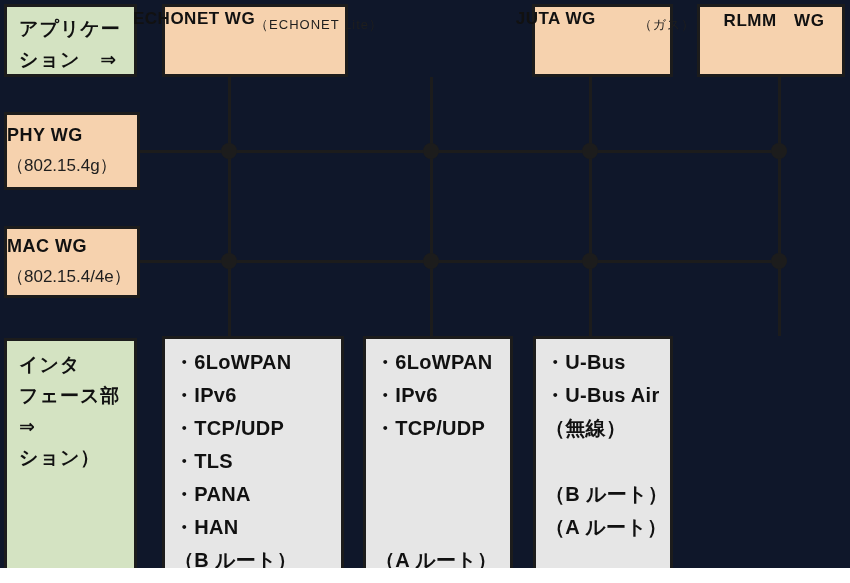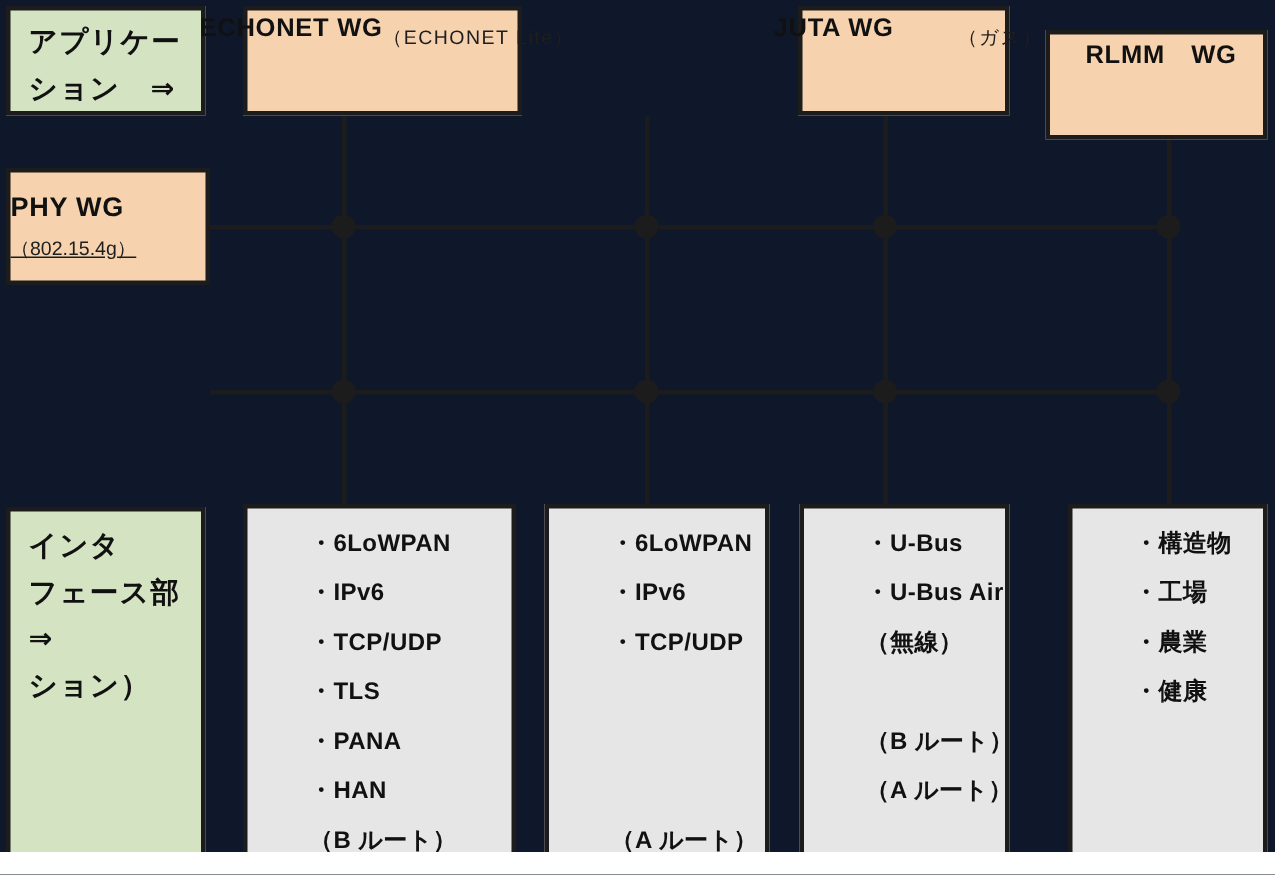--- a/index.html
+++ b/index.html
@@ -16,27 +16,27 @@
   .vline { position:absolute; width:3px; background:#1c1c1c; }
   .hline { position:absolute; height:3px; background:#1c1c1c; }
   .dot   { position:absolute; width:16px; height:16px; border-radius:50%; background:#1c1c1c; }
 
   .wg-top { display:flex; flex-direction:row; justify-content:center; padding:2px 6px 12px 12px; }
   .wg-top .wg-title { font-weight:bold; font-size:17px; letter-spacing:0.5px; white-space:pre; }
   .wg-top .wg-sub   { font-size:13px; color:#1e1e1e; margin-top:7px; text-align:center; letter-spacing:1px; white-space:pre; }
 
   .wg-layer { display:flex; flex-direction:column; justify-content:center; }
   .wg-layer .wg-title { font-weight:bold; font-size:18px; letter-spacing:0.5px; white-space:pre; }
-  .wg-layer .wg-sub   { font-size:13px; color:#1e1e1e; margin-top:8px; white-space:pre;text-decoration:underline; }
+  .wg-layer .wg-sub   { font-size:17px; color:#1e1e1e; margin-top:8px; white-space:pre; }
 
   .dir-label { padding:8px 4px 0 12px; }
   .dir-label .dir-line { font-weight:bold; font-size:19px; line-height:31px; letter-spacing:1px; white-space:pre; }
 
   .stack { padding:7px 2px 0 9px; }
-  .stack .stack-line { font-weight:bold; font-size:16px; height:33px; line-height:33px; letter-spacing:0.3px; white-space:pre;margin-left:32px; }
+  .stack .stack-line { font-weight:bold; font-size:20px; height:33px; line-height:33px; letter-spacing:0.3px; white-space:pre; }
 </style>
 </head>
 <body>
 
 <div class="canvas">
 
   <div class="vline" style="left:228px; top:77px; height:259px;"></div>
   <div class="vline" style="left:430px; top:77px; height:259px;"></div>
   <div class="vline" style="left:589px; top:77px; height:259px;"></div>
   <div class="vline" style="left:778px; top:77px; height:259px;"></div>
@@ -59,27 +59,31 @@
   </div>
 
   <div class="box orange wg-top" style="left:162px; top:4px; width:186px; height:73px;">
     <div class="wg-title">ECHONET WG</div>
     <div class="wg-sub">（ECHONET Lite）</div>
   </div>
   <div class="box orange wg-top" style="left:532px; top:4px; width:141px; height:73px;gap:43px;">
     <div class="wg-title">JUTA WG</div>
     <div class="wg-sub">（ガス）</div>
   </div>
-  <div class="box orange wg-top" style="left:697px; top:20px; width:148px; height:73px;">
+  <div class="box orange wg-top" style="left:697px; top:4px; width:148px; height:73px;">
     <div class="wg-title">RLMM　WG</div>
   </div>
 
   <div class="box orange wg-layer" style="left:4px; top:112px; width:136px; height:78px;">
     <div class="wg-title">PHY WG</div>
     <div class="wg-sub">（802.15.4g）</div>
+  </div>
+  <div class="box orange wg-layer" style="left:4px; top:226px; width:136px; height:72px;">
+    <div class="wg-title">MAC WG</div>
+    <div class="wg-sub">（802.15.4/4e）</div>
   </div>
 
   <div class="box green dir-label" style="left:4px; top:338px; width:133px; height:240px;">
     <div class="dir-line">インタ</div>
     <div class="dir-line">フェース部</div>
     <div class="dir-line">⇒</div>
     <div class="dir-line">ション）</div>
   </div>
 
   <div class="box gray stack" style="left:162px; top:336px; width:182px; height:242px;">
@@ -104,23 +108,14 @@
 
   <div class="box gray stack" style="left:533px; top:336px; width:140px; height:242px;">
     <div class="stack-line">・U-Bus</div>
     <div class="stack-line">・U-Bus Air</div>
     <div class="stack-line">（無線）</div>
     <div class="stack-line"></div>
     <div class="stack-line">（B ルート）</div>
     <div class="stack-line">（A ルート）</div>
   </div>
 
-  <div class="box gray stack" style="left:712px; top:336px; width:133px; height:242px;">
-    <div class="stack-line">・構造物</div>
-    <div class="stack-line">・工場</div>
-    <div class="stack-line">・農業</div>
-    <div class="stack-line">・健康</div>
-    <div class="stack-line"></div>
-    <div class="stack-line"></div>
-    <div class="stack-line"></div>
-  </div>
 
 </div>
 
 </body></html>

